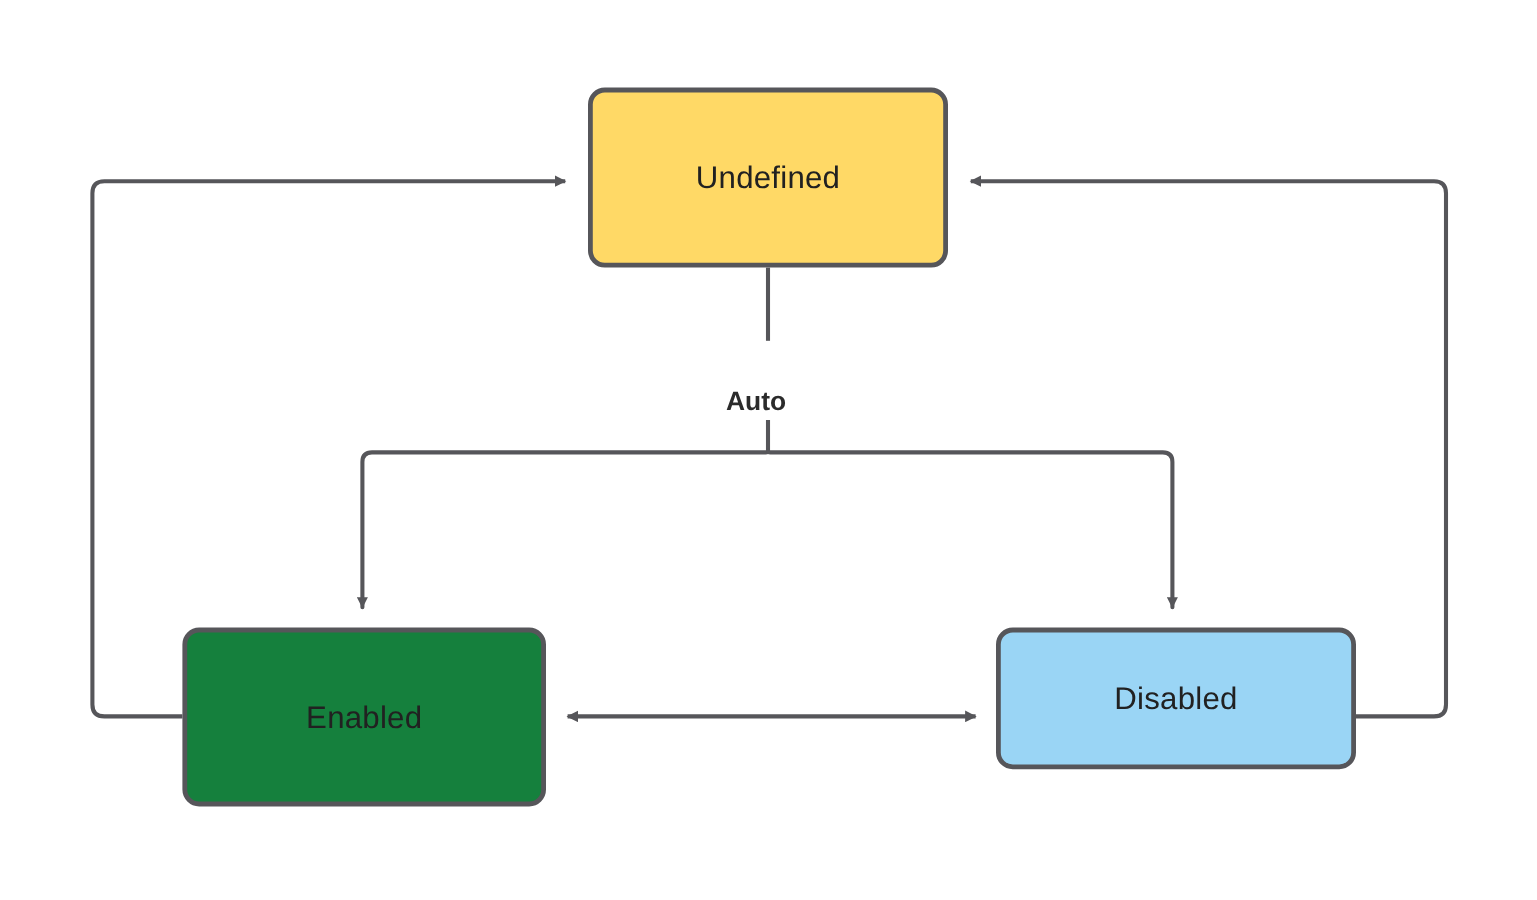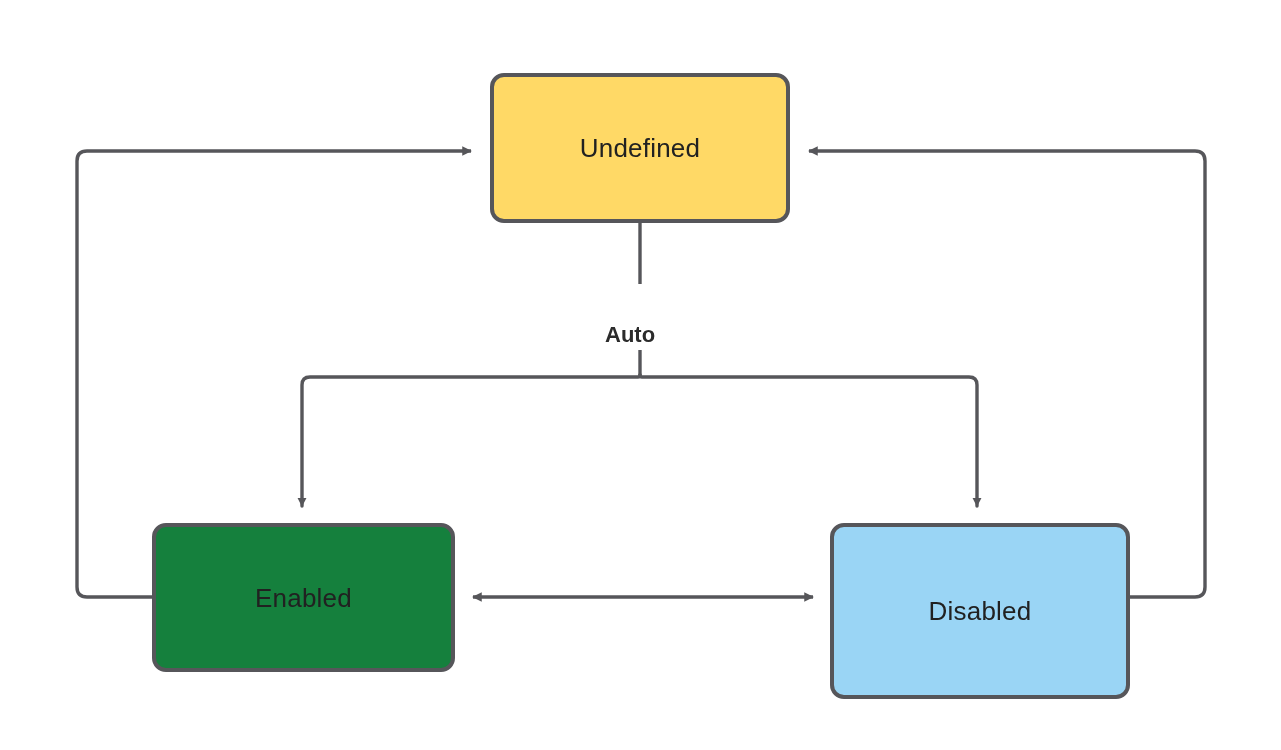--- a/index.html
+++ b/index.html
@@ -53,21 +53,21 @@
   #node-enabled {
     left: 152px;
     top: 523px;
     width: 303px;
     height: 149px;
   }
   #node-disabled {
     left: 830px;
     top: 523px;
     width: 300px;
-    height: 176px;
+    height: 118px;
     align-items: center;
   }
   .edge-label {
     position: absolute;
     font-family: "Liberation Sans", sans-serif;
     font-size: 22px;
     font-weight: 700;
     color: #2b2b2b;
     background: #ffffff;
     padding: 2px 7px;

